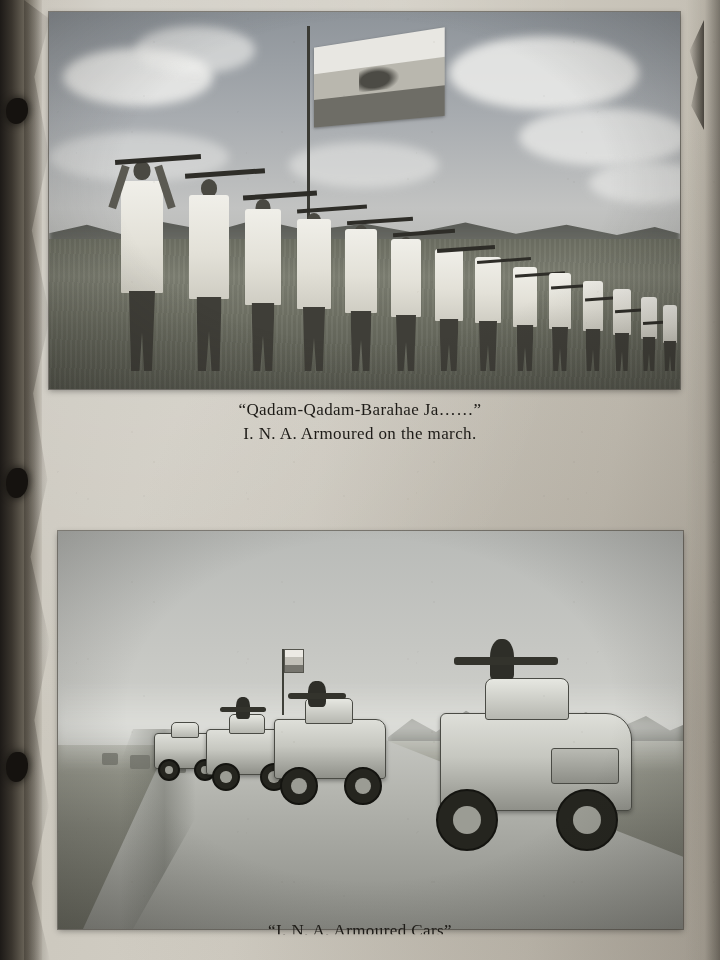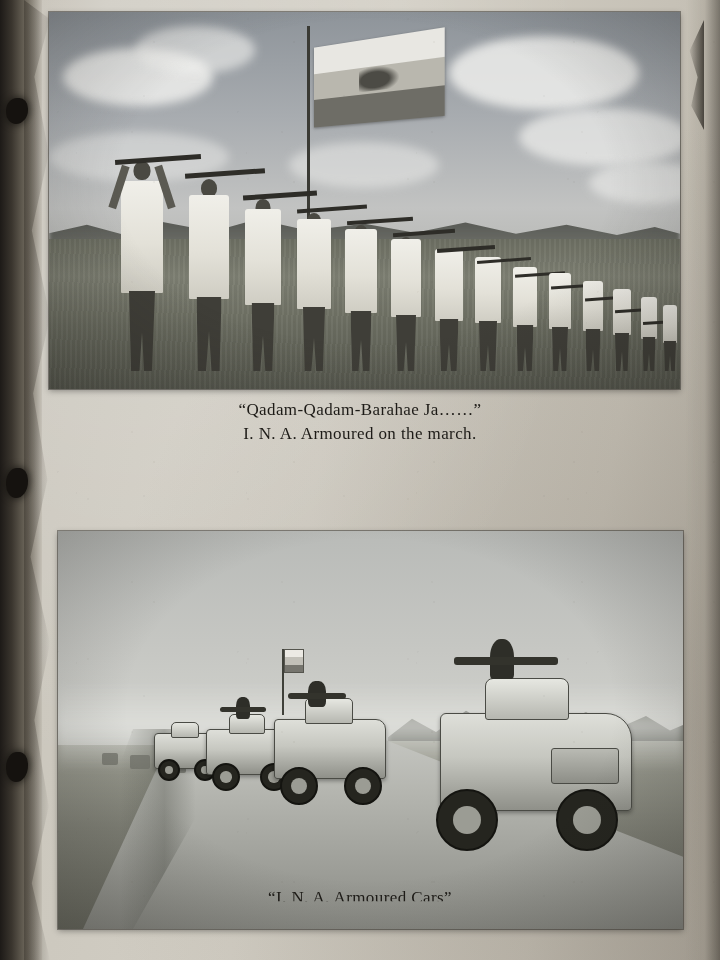--- a/index.html
+++ b/index.html
@@ -289,21 +289,21 @@
     position: absolute;
     width: 100%;
     text-align: center;
     color: #1d1b17;
     font-family: "Liberation Serif", serif;
     letter-spacing: .4px;
   }
   .caption-top-1 { top: 400px; font-size: 17px; }
   .caption-top-2 { top: 424px; font-size: 17px; }
   .caption-bottom-1 {
-    top: 888px; font-size: 17px;
+    top: 921px; font-size: 17px;
     clip-path: inset(0 0 34% 0);
   }
 
   .vignette {
     position: absolute; inset: 0;
     pointer-events: none;
     background: radial-gradient(ellipse at 50% 45%, rgba(0,0,0,0) 55%, rgba(30,28,24,0.28) 100%);
   }
 </style>
 </head>

